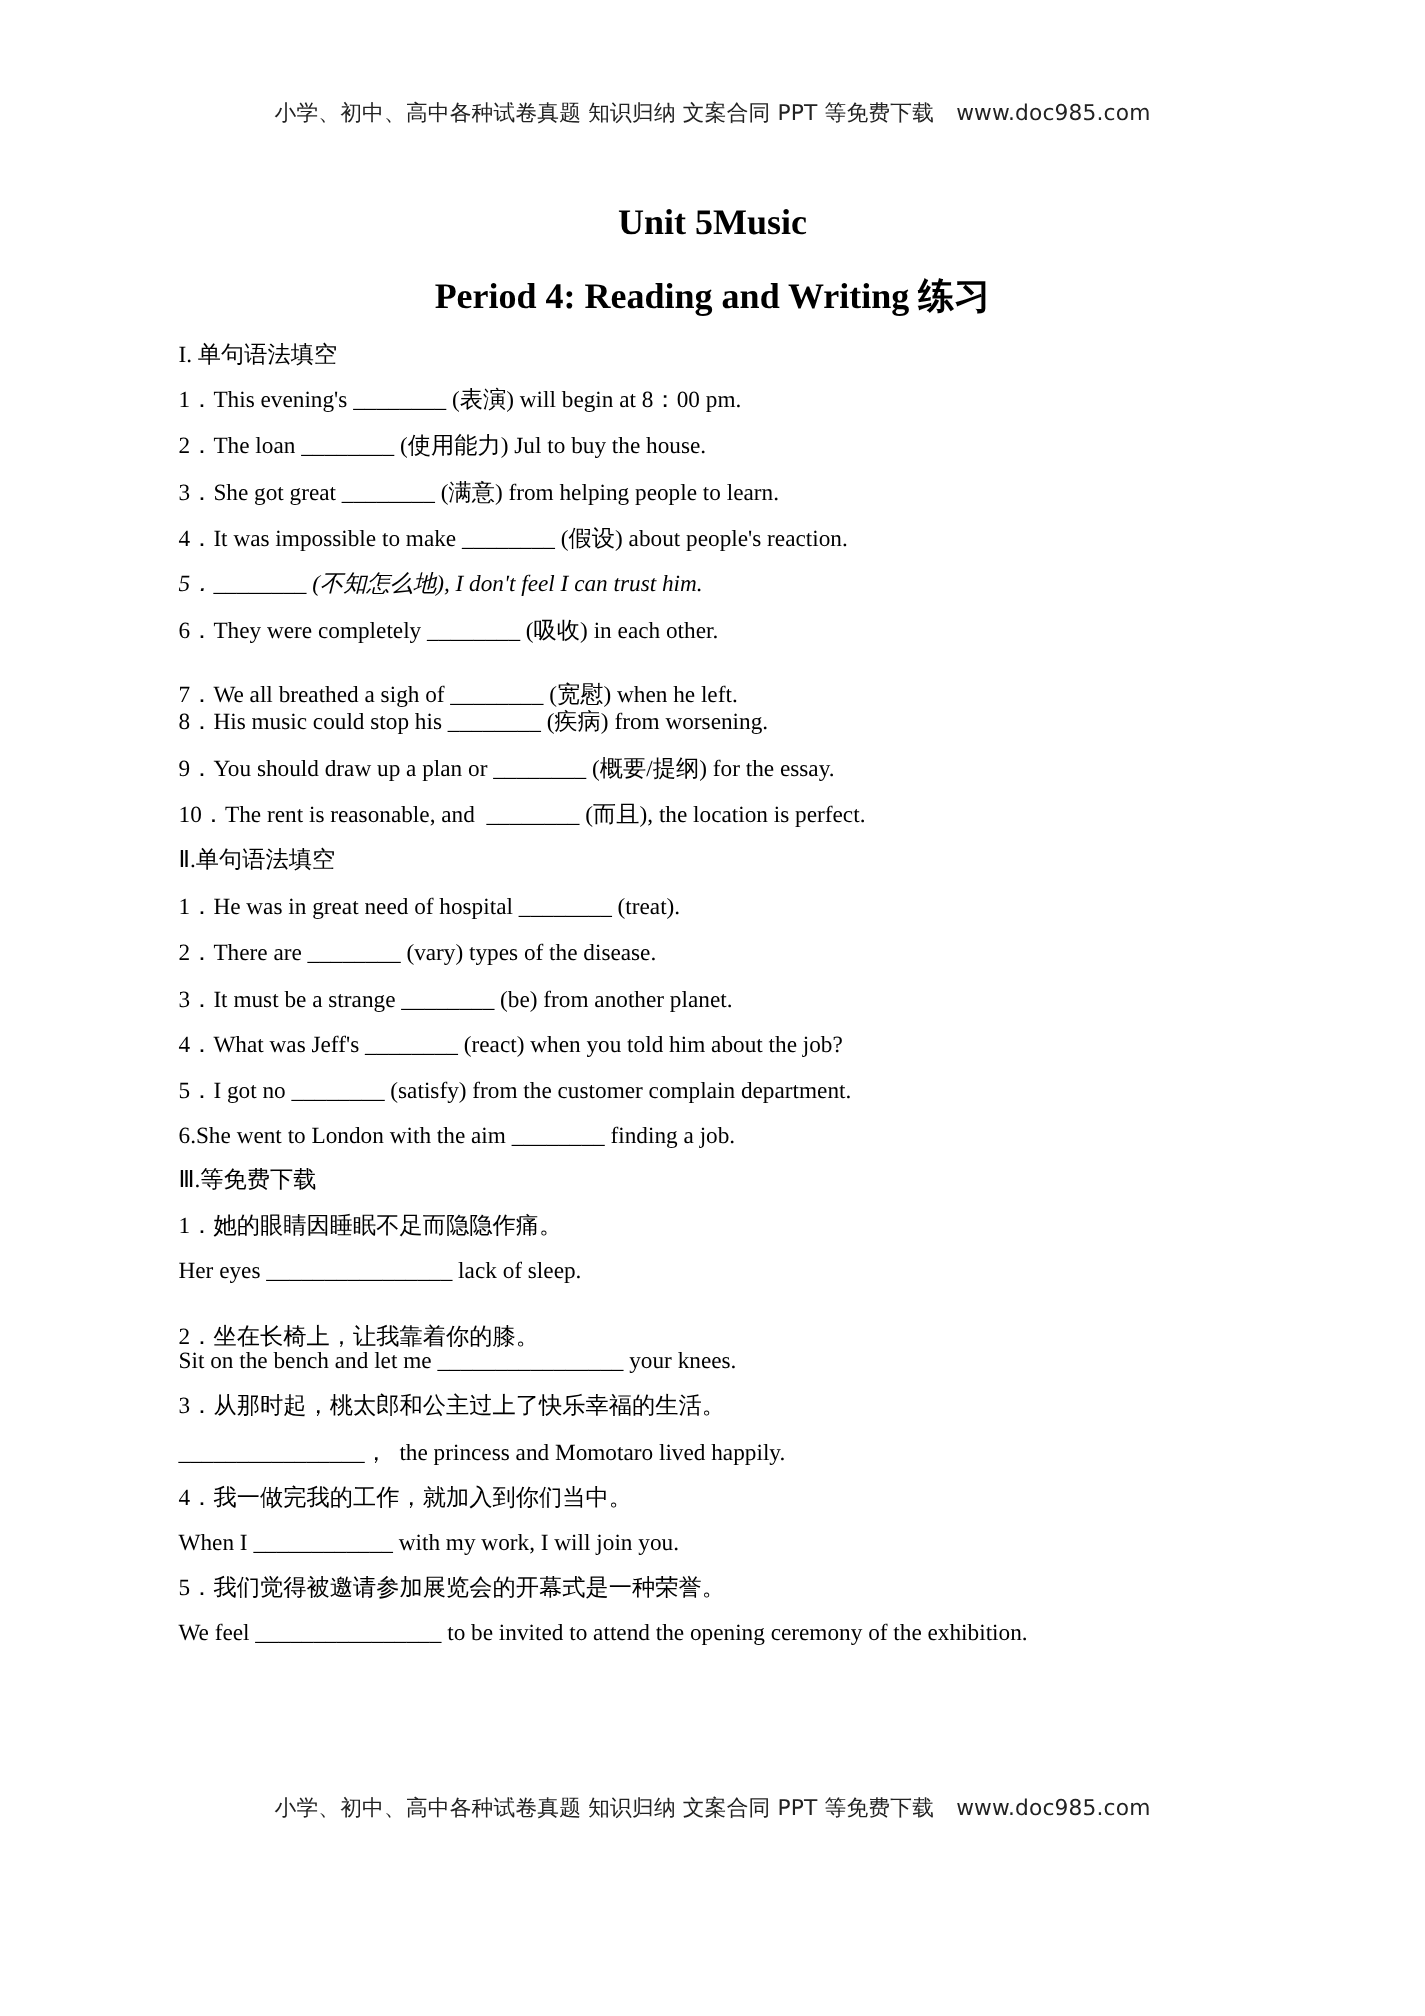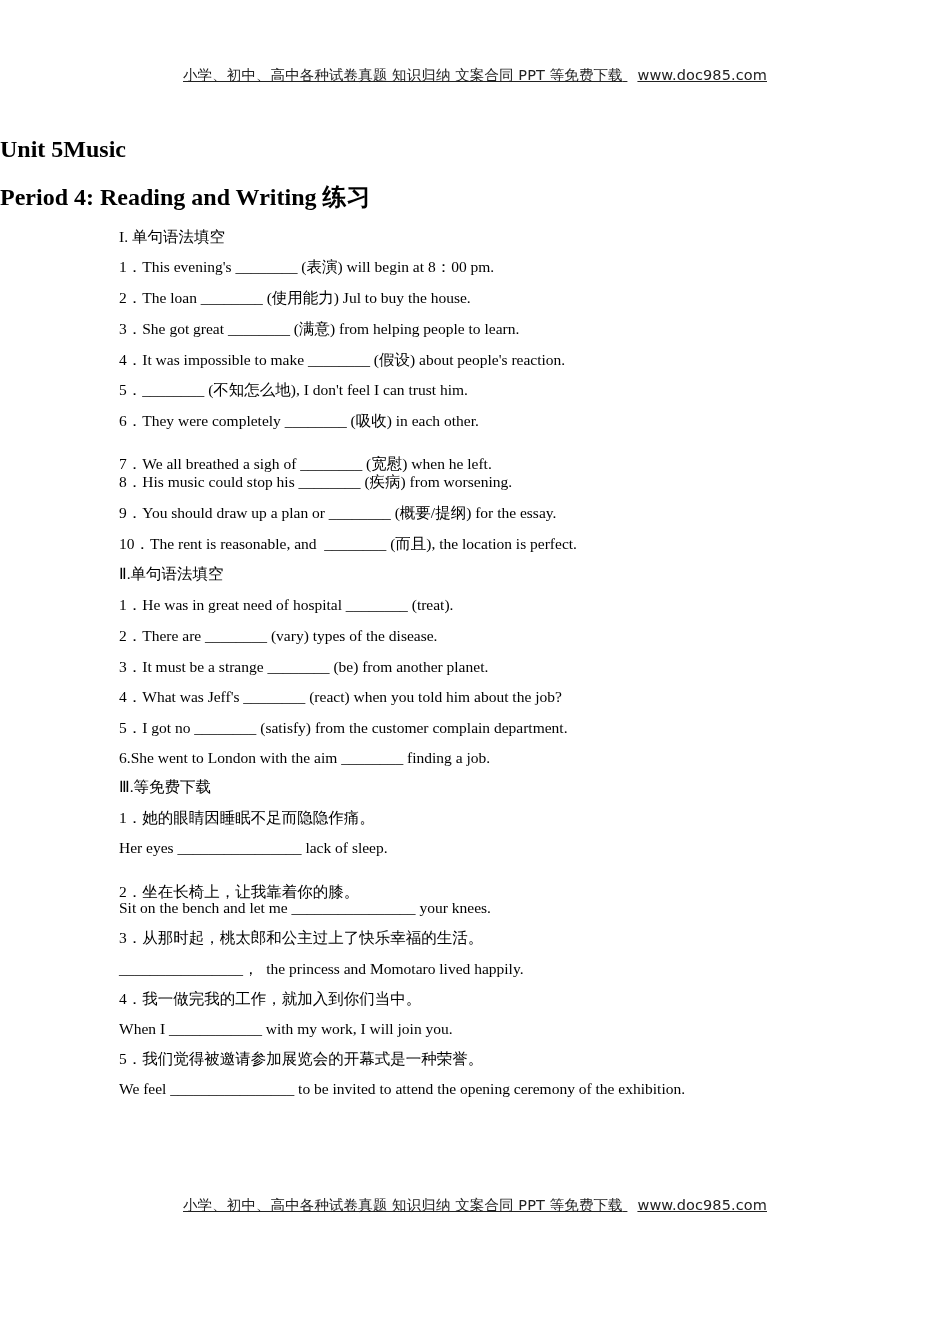--- a/index.html
+++ b/index.html
@@ -1,27 +1,26 @@
 <!DOCTYPE html>
 <html><head>
   <meta charset="utf-8">
   <style>
     html, body { margin: 0; padding: 0; background: #ffffff; }
     body { width: 950px; height: 1344px; position: relative; overflow: hidden; color: #000; }
     .banner {
       position: absolute; left: 0; width: 950px; text-align: center;
       font-family: "DejaVu Sans", sans-serif; font-size: 14.5px; color: #222;
       letter-spacing: 0.1px;
-      text-decoration: underline;
     }
     .banner .url { margin-left: 10px; }
     .banner-top { top: 66px; }
     .banner-bottom { top: 1196px; }
     .title {
-      position: absolute; left: 0; width: 950px; text-align: left;
+      position: absolute; left: 0; width: 950px; text-align: center;
       font-family: "Liberation Serif", serif; font-weight: bold; font-size: 24px;
     }
     .title1 { top: 136px; }
     .title2 { top: 181px; }
     .line {
       position: absolute; left: 119px;
       font-family: "Liberation Serif", serif; font-size: 15.5px; white-space: pre;
       line-height: 20px;
     }
     .section { font-family: "Liberation Serif", serif; }
@@ -35,21 +34,21 @@
 </div>
 
 <div class="title title1">Unit 5Music</div>
 <div class="title title2">Period 4: Reading and Writing 练习</div>
 
 <div class="line section" style="top:227px;">I. 单句语法填空</div>
 <div class="line" style="top:257px;">1．This evening's ________ (表演) will begin at 8：00 pm.</div>
 <div class="line" style="top:288px;">2．The loan ________ (使用能力) Jul to buy the house.</div>
 <div class="line" style="top:319px;">3．She got great ________ (满意) from helping people to learn.</div>
 <div class="line" style="top:350px;">4．It was impossible to make ________ (假设) about people's reaction.</div>
-<div class="line" style="top:380px;">5．________ (不知怎么地), I don't feel I can trust him.</div>
+<div class="line" style="top:380px;font-style:italic;">5．________ (不知怎么地), I don't feel I can trust him.</div>
 <div class="line" style="top:411px;">6．They were completely ________ (吸收) in each other.</div>
 <div class="line" style="top:454px;">7．We all breathed a sigh of ________ (宽慰) when he left.</div>
 <div class="line" style="top:472px;">8．His music could stop his ________ (疾病) from worsening.</div>
 <div class="line" style="top:503px;">9．You should draw up a plan or ________ (概要/提纲) for the essay.</div>
 <div class="line" style="top:534px;">10．The rent is reasonable, and  ________ (而且), the location is perfect.</div>
 
 <div class="line section" style="top:564px;">Ⅱ.单句语法填空</div>
 <div class="line" style="top:595px;">1．He was in great need of hospital ________ (treat).</div>
 <div class="line" style="top:626px;">2．There are ________ (vary) types of the disease.</div>
 <div class="line" style="top:657px;">3．It must be a strange ________ (be) from another planet.</div>

